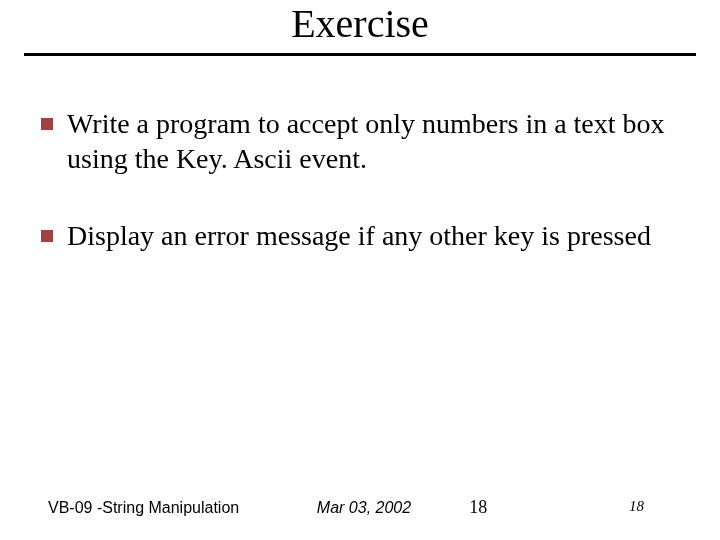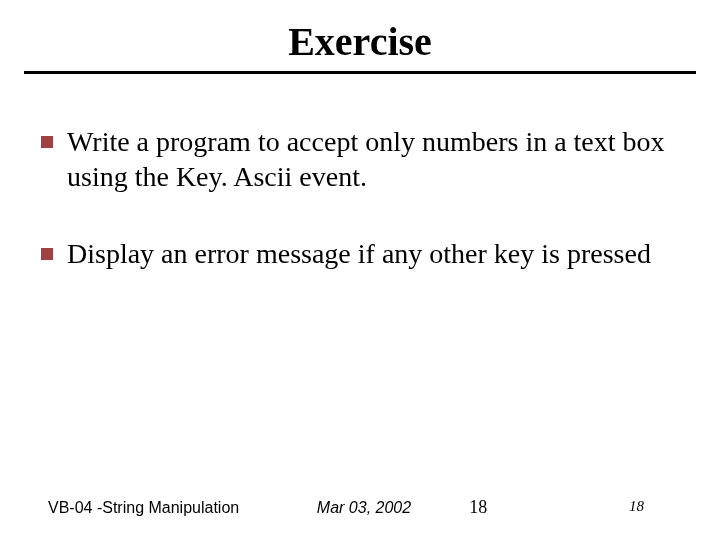--- a/index.html
+++ b/index.html
@@ -13,23 +13,22 @@
     overflow: hidden;
   }
   .slide {
     width: 100%;
     height: 100%;
     position: relative;
   }
   .title {
     font-size: 40px;
     text-align: center;
-    padding-top: 18px;
     padding-bottom: 6px;
-    font-weight: bold;
+    font-weight: normal;
   }
   .title-underline {
     border-bottom: 3px solid #000;
     margin: 0 24px 0 24px;
   }
   .content {
     padding: 50px 50px 0 41px;
   }
   .bullet-item {
     display: flex;
@@ -104,21 +103,21 @@
     </div>
 
     <div class="bullet-item">
       <div class="bullet-marker"></div>
       <div class="bullet-text">Display an error message if any other key is pressed</div>
     </div>
 
   </div>
 
   <div class="footer">
-    <div class="footer-left">VB-04 -String Manipulation</div>
+    <div class="footer-left">VB-09 -String Manipulation</div>
     <div class="footer-center">Mar 03, 2002</div>
     <div class="footer-right">
       <span class="page-overlay">18</span>
       <span class="page-main">18</span>
     </div>
   </div>
 
 </div>
 
 </body></html>

